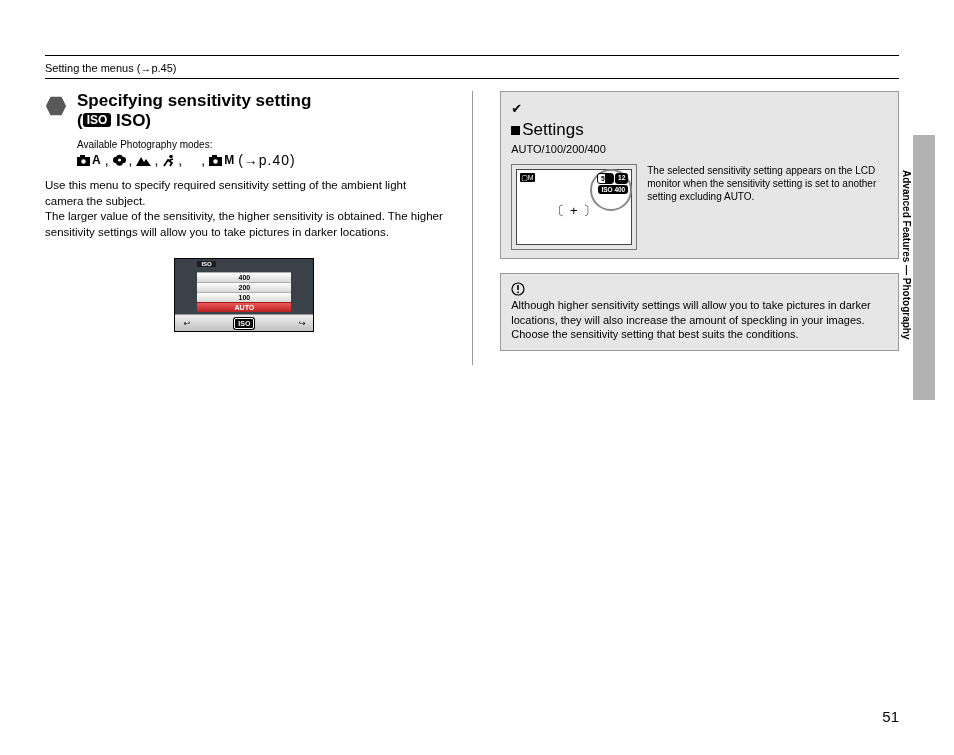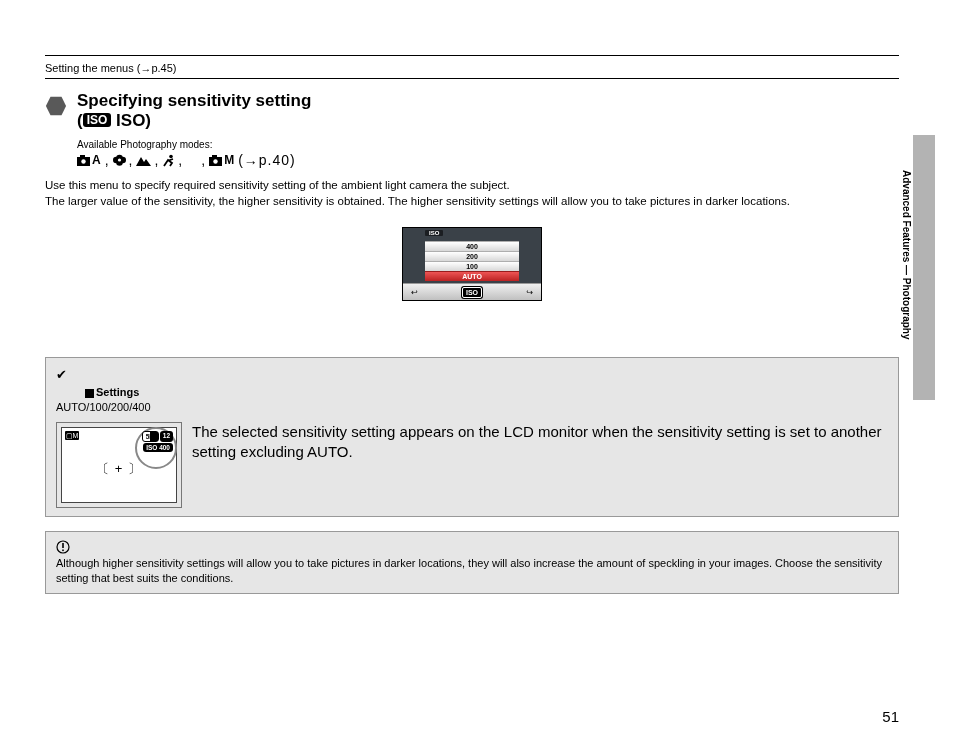--- a/index.html
+++ b/index.html
@@ -25,21 +25,20 @@
   .header-line {
     text-align: left;
     font-size: 11px;
     padding: 6px 0 4px 0;
     border-bottom: 0.5px solid #000;
   }
   .columns {
     display: flex;
     gap: 28px;
     margin-top: 12px;
-    flex-direction: column;
   }
   .col {
     flex: 1 1 0;
     min-width: 0;
   }
   .divider {
     width: 0.5px;
     background: #999;
     align-self: stretch;
   }
@@ -149,23 +148,22 @@
     font-size: 11px;
     line-height: 1.32;
     margin-bottom: 14px;
   }
   .info-icon {
     font-size: 13px;
     display: block;
     margin-bottom: 2px;
   }
   .settings-head {
-    font-weight: bold;
-    font-size: 11px;
-    margin-left: 29px;
+    font-weight: normal;
+    font-size: 17px;
   }
   .settings-head .sq {
     display:inline-block;
     width:9px;height:9px;background:#000;vertical-align:middle;margin-right:2px;
   }
   .lcd2-row {
     display:flex;
     gap:10px;
     margin-top:8px;
     align-items:flex-start;
@@ -354,21 +352,21 @@
               <div class="lcd2-top-right">
                 <div style="display:flex;gap:1px;">
                   <span class="mini-pill half" style="color:#000;">5M</span>
                   <span class="mini-pill">12</span>
                 </div>
                 <span class="mini-pill">ISO  400</span>
               </div>
               <div class="af-target">〔 + 〕</div>
             </div>
           </div>
-          <div style="font-size:15px;line-height:1.32;">The selected sensitivity setting appears on the LCD monitor when the sensitivity setting is set to another setting excluding AUTO.</div>
+          <div style="font-size:10px;line-height:1.32;">The selected sensitivity setting appears on the LCD monitor when the sensitivity setting is set to another setting excluding AUTO.</div>
         </div>
       </div>
 
 
       <div class="info-box">
         <span class="info-icon">
           <svg width="14" height="14" viewBox="0 0 14 14">
               <circle cx="7" cy="7" r="6" fill="none" stroke="#000" stroke-width="1.2"></circle>
               <rect x="6.2" y="3" width="1.6" height="5" fill="#000"></rect>
               <rect x="6.2" y="9.5" width="1.6" height="1.6" fill="#000"></rect>

